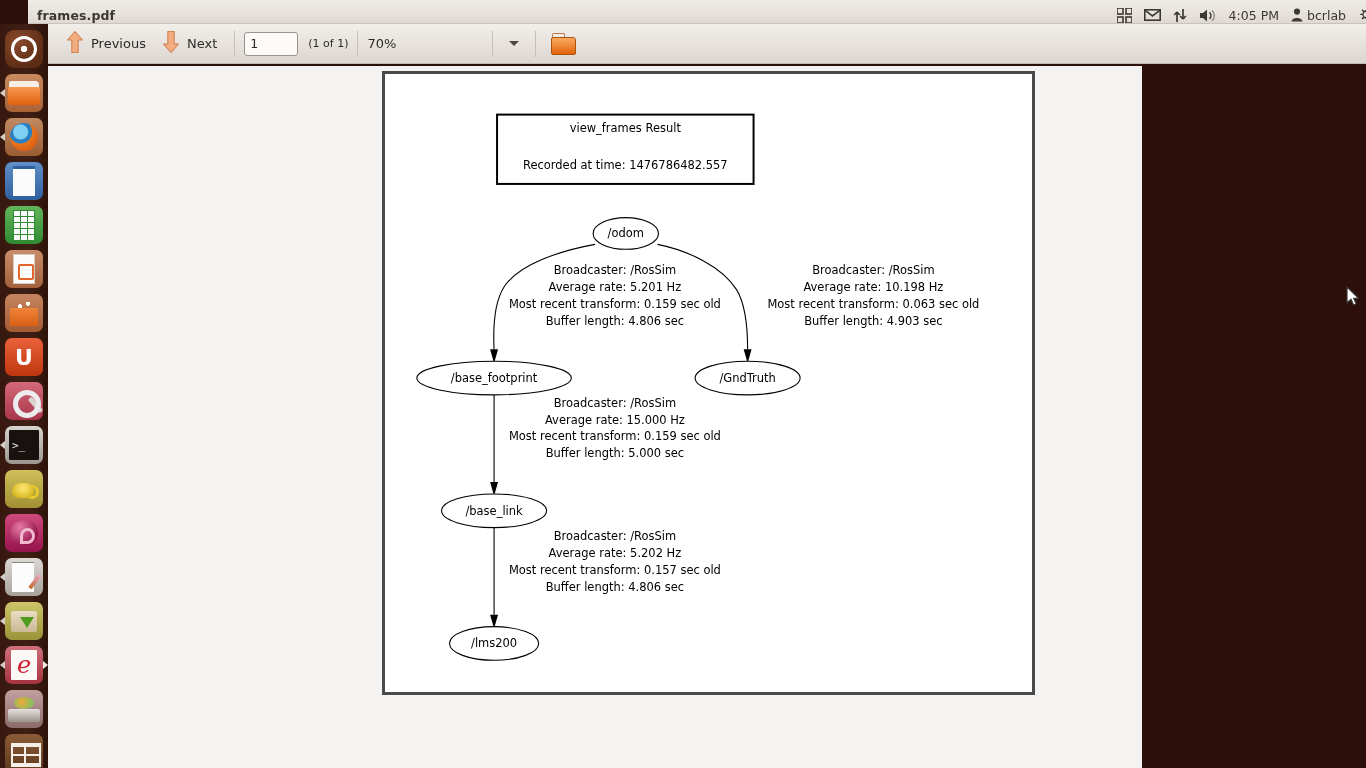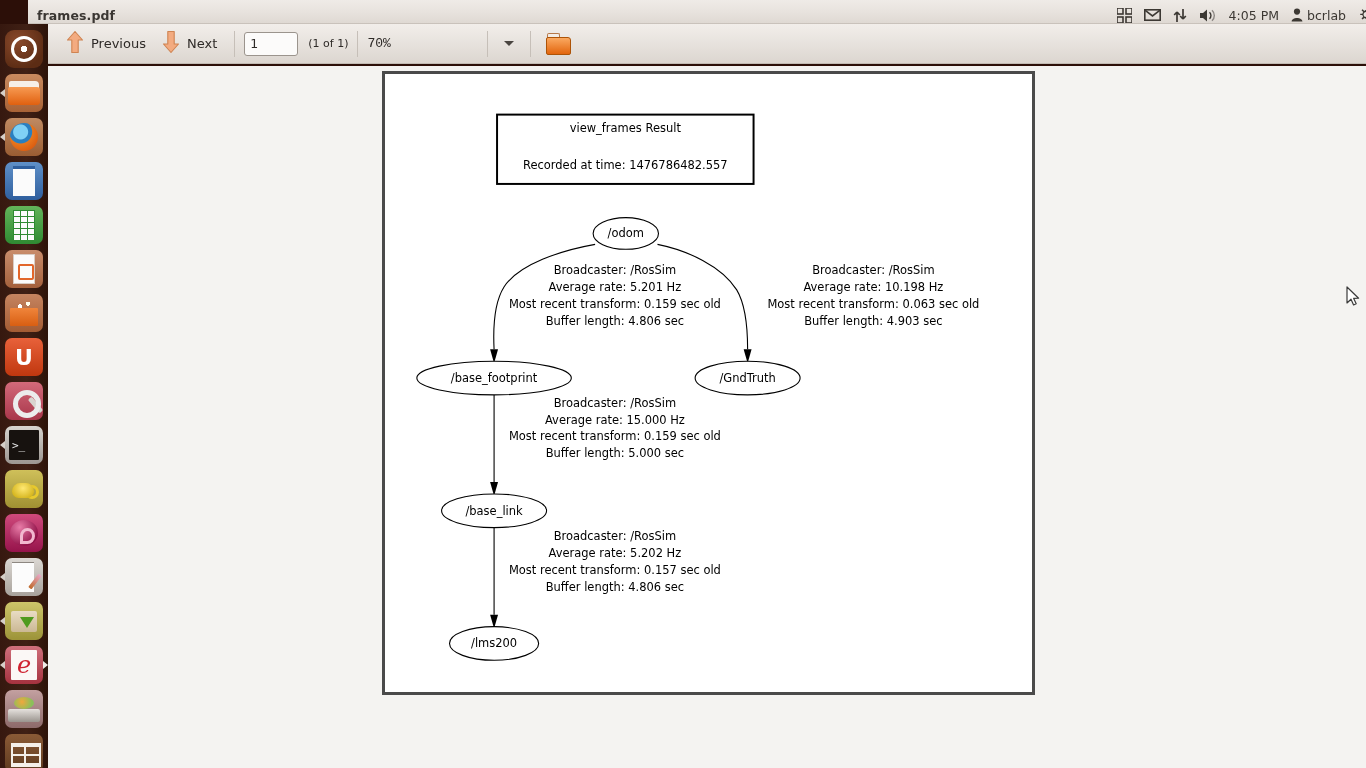--- a/index.html
+++ b/index.html
@@ -194,37 +194,37 @@
     padding: 0 8px; border-radius: 3px; cursor: default;
   }
   .tb-label { font-size: 13px; color: #2e2a27; }
   .tb-sep { width: 1px; height: 26px; background: #c6bfb8; margin: 0 9px; }
   #page-input {
     width: 54px; height: 24px; border: 1px solid #9b948d; border-radius: 3px;
     background: #fcfbfa; font-size: 12.5px; color: #2e2a27; padding: 0 5px;
     font-family: "DejaVu Sans", sans-serif;
   }
   #page-total { font-size: 11px; color: #2e2a27; margin-left: 10px; }
-  #zoom-value { font-size: 13px; color: #2e2a27; font-family: Liberation Mono, monospace; }
+  #zoom-value { font-size: 13px; color: #2e2a27; }
   .caret-btn { width: 24px; height: 24px; display:flex; align-items:center; justify-content:center; }
   .caret { width:0; height:0; border-left:5px solid transparent; border-right:5px solid transparent; border-top:5px solid #4a4540; }
   .open-folder { width: 26px; height: 22px; position: relative; }
   .open-folder .of-back {
     position:absolute; left:1px; top:0; width:13px; height:6px; background:#f2ece6;
     border:1px solid #b5794b; border-bottom:none; border-radius:2px 2px 0 0;
   }
   .open-folder .of-body {
     position:absolute; left:0; top:4px; width:25px; height:18px;
     background: linear-gradient(to bottom,#faa961,#e2650d);
     border:1px solid #ad5307; border-radius: 2px 3px 2px 2px;
   }
 
   
   #viewer {
-    position: absolute; left: 48px; top: 66px; width: 1318px; height: 702px;
+    position: absolute; left: 48px; top: 66px; width: 1094px; height: 702px;
     background: #f4f3f1; overflow: hidden;
   }
   #page {
     position: absolute; left: 334px; top: 5px; width: 653px; height: 624px;
     background: #ffffff; border: 3px solid #4a4a4a;
   }
   #graph { position: absolute; left: 0; top: 0; width: 100%; height: 100%; }
   .gtext { font-family: "DejaVu Sans", sans-serif; font-size: 11.6px; fill: #000; }
   .node-label { font-family: "DejaVu Sans", sans-serif; font-size: 11.6px; fill: #000; }
 

